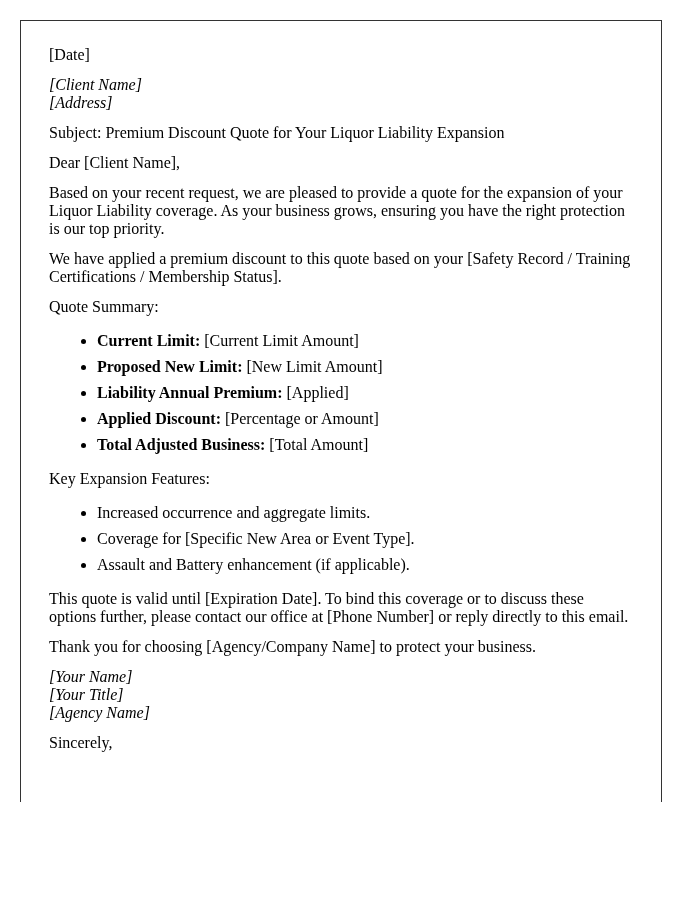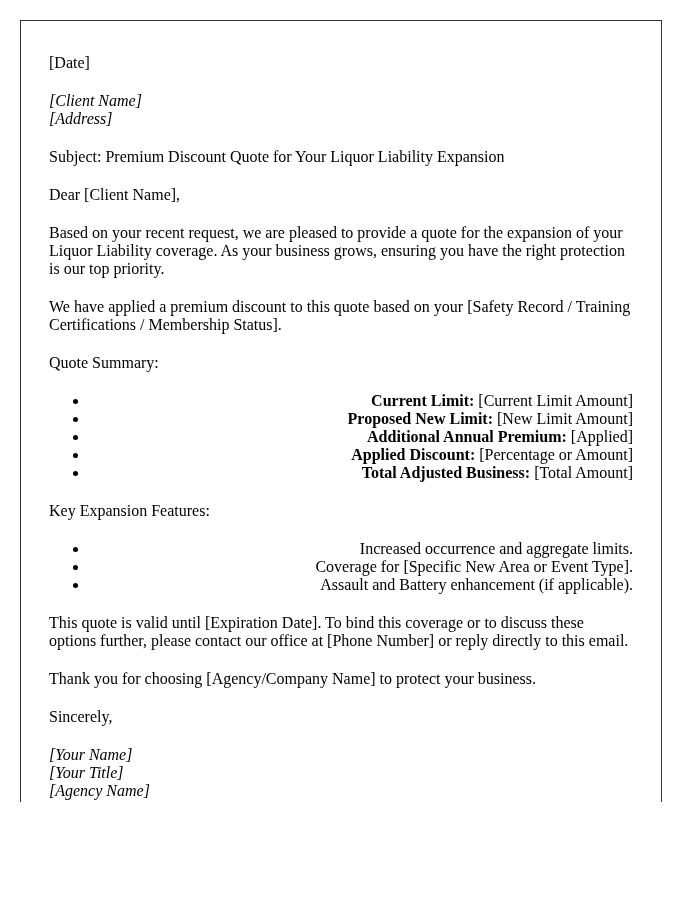--- a/index.html
+++ b/index.html
@@ -27,34 +27,33 @@
     }
     .letter {
       box-sizing: border-box;
       width: 642px;
       min-height: 900px;
       border: 1px solid #333333;
       padding: 13px 28px 28px 28px;
       background: #ffffff;
     }
     p {
-      margin: 20px 0;
+      margin: 12px 0;
     }
     .addr-line, .sig-line {
       display: block;
       font-style: italic;
     }
     ul {
       margin: 16px 0;
       padding-left: 40px;
       list-style-type: disc;
     }
     li {
-      margin: 0;
-      text-align: right;
+      margin: 8px;
     }
     .heading {
       font-weight: normal;
     }
     .li-label {
       font-weight: bold;
     }
   </style>
 </head>
 <body>
@@ -75,39 +74,39 @@
 
     <p>Based on your recent request, we are pleased to provide a quote for the expansion of your Liquor Liability coverage. As your business grows, ensuring you have the right protection is our top priority.</p>
 
     <p>We have applied a premium discount to this quote based on your [Safety Record / Training Certifications / Membership Status].</p>
 
     <p class="heading">Quote Summary:</p>
 
     <ul>
       <li><span class="li-label">Current Limit:</span><span> [Current Limit Amount]</span></li>
       <li><span class="li-label">Proposed New Limit:</span><span> [New Limit Amount]</span></li>
-      <li><span class="li-label">Additional Annual Premium:</span><span> [Applied]</span></li>
+      <li><span class="li-label">Liability Annual Premium:</span><span> [Applied]</span></li>
       <li><span class="li-label">Applied Discount:</span><span> [Percentage or Amount]</span></li>
       <li><span class="li-label">Total Adjusted Business:</span><span> [Total Amount]</span></li>
     </ul>
 
     <p class="heading">Key Expansion Features:</p>
 
     <ul>
       <li>Increased occurrence and aggregate limits.</li>
       <li>Coverage for [Specific New Area or Event Type].</li>
       <li>Assault and Battery enhancement (if applicable).</li>
     </ul>
 
     <p>This quote is valid until [Expiration Date]. To bind this coverage or to discuss these options further, please contact our office at [Phone Number] or reply directly to this email.</p>
 
     <p>Thank you for choosing [Agency/Company Name] to protect your business.</p>
 
-    <p>Sincerely,</p>
-
     <p>
       <span class="sig-line">[Your Name]</span>
       <span class="sig-line">[Your Title]</span>
       <span class="sig-line">[Agency Name]</span>
     </p>
 
+    <p>Sincerely,</p>
+
   </div>
 </div>
 
 </body></html>

